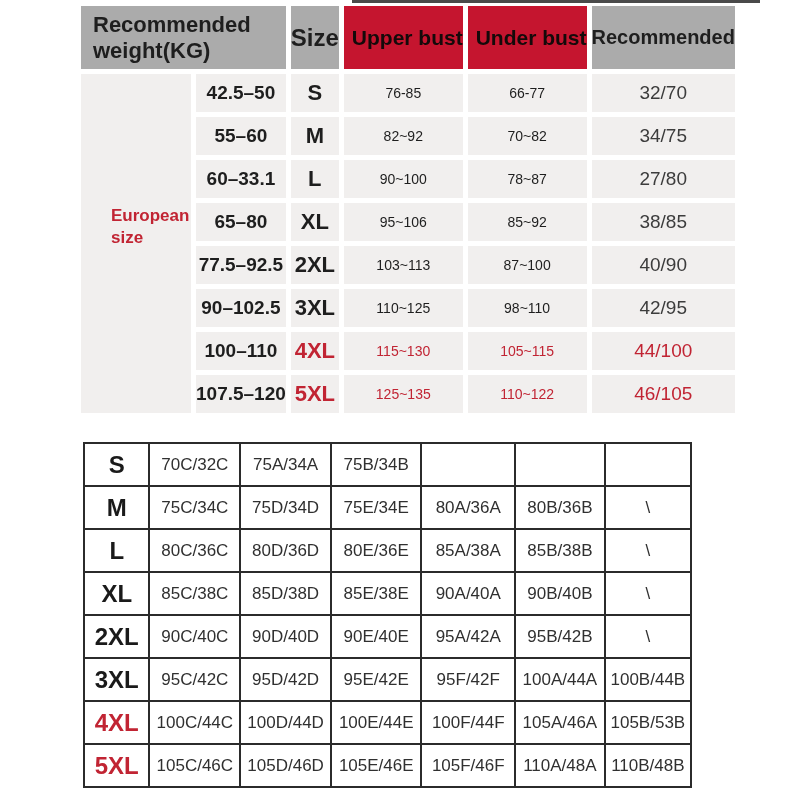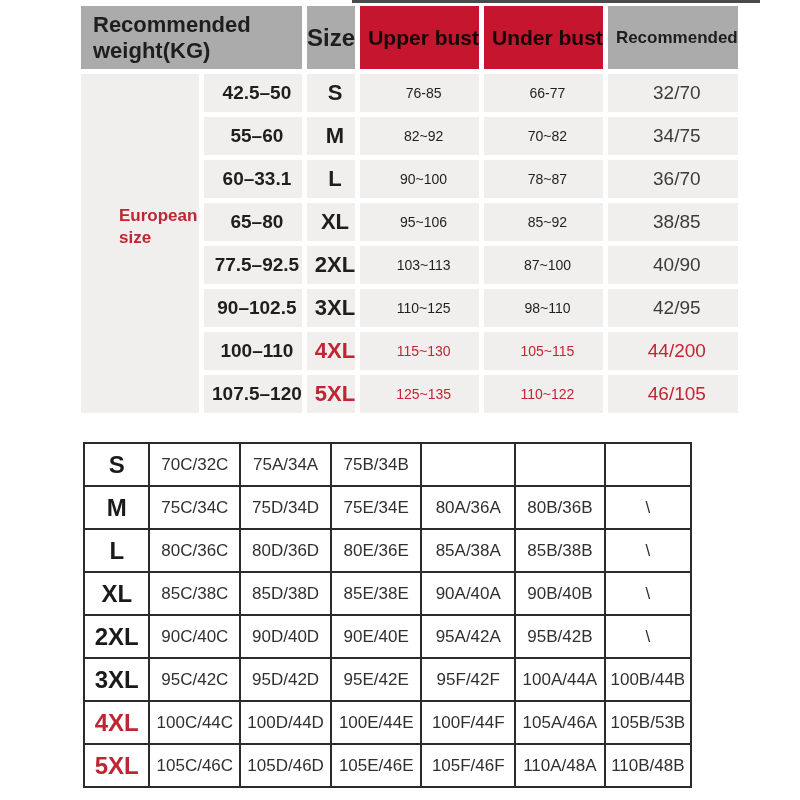--- a/index.html
+++ b/index.html
@@ -31,21 +31,21 @@
   table.t1 th, table.t1 td {
     background: var(--row-bg, #F1EFEE);
     text-align: center;
     vertical-align: middle;
     padding: 0;
     color: var(--text-black, #1E1E1E);
     overflow: hidden;
     white-space: nowrap;
   }
   table.t1 tr.hdr th { height: 63px; }
-  table.t1 tr.body td { height: 38px; padding-left: 8px; }
+  table.t1 tr.body td { height: 38px; }
 
   .t1 th.hw {
     background: var(--header-gray, #ABABAB);
     text-align: left;
     padding-left: 12px;
     font-size: 22px;
     font-weight: bold;
     white-space: normal;
     line-height: 1.15;
   }
@@ -56,23 +56,22 @@
   }
   .t1 th.hr {
     background: var(--header-red, #C5152F);
     font-size: 21px;
     font-weight: bold;
     color: #140a0a;
     padding-left: 8px;
   }
   .t1 th.hrec {
     background: var(--header-gray, #ABABAB);
-    font-size: 17px;
-    font-weight: bold;
-    padding-left: 8px;
+    font-size: 20px;
+    font-weight: bold;
   }
 
   .t1 td.euro { vertical-align: middle; }
   .t1 td.euro div {
     color: var(--text-red, #C12433);
     font-weight: bold;
     font-size: 17px;
     line-height: 1.25;
     text-align: left;
     padding-left: 2px;
@@ -154,21 +153,21 @@
       <td class="s">M</td>
       <td class="b">82~92</td>
       <td class="b">70~82</td>
       <td class="r">34/75</td>
     </tr>
     <tr class="body">
       <td class="w">60–33.1</td>
       <td class="s">L</td>
       <td class="b">90~100</td>
       <td class="b">78~87</td>
-      <td class="r">36/70</td>
+      <td class="r">27/80</td>
     </tr>
     <tr class="body">
       <td class="w">65–80</td>
       <td class="s">XL</td>
       <td class="b">95~106</td>
       <td class="b">85~92</td>
       <td class="r">38/85</td>
     </tr>
     <tr class="body">
       <td class="w">77.5–92.5</td>
@@ -182,21 +181,21 @@
       <td class="s">3XL</td>
       <td class="b">110~125</td>
       <td class="b">98~110</td>
       <td class="r">42/95</td>
     </tr>
     <tr class="body redrow">
       <td class="w">100–110</td>
       <td class="s">4XL</td>
       <td class="b">115~130</td>
       <td class="b">105~115</td>
-      <td class="r">44/200</td>
+      <td class="r">44/100</td>
     </tr>
     <tr class="body redrow">
       <td class="w">107.5–120</td>
       <td class="s">5XL</td>
       <td class="b">125~135</td>
       <td class="b">110~122</td>
       <td class="r">46/105</td>
     </tr>
   </tbody>
     </table>

